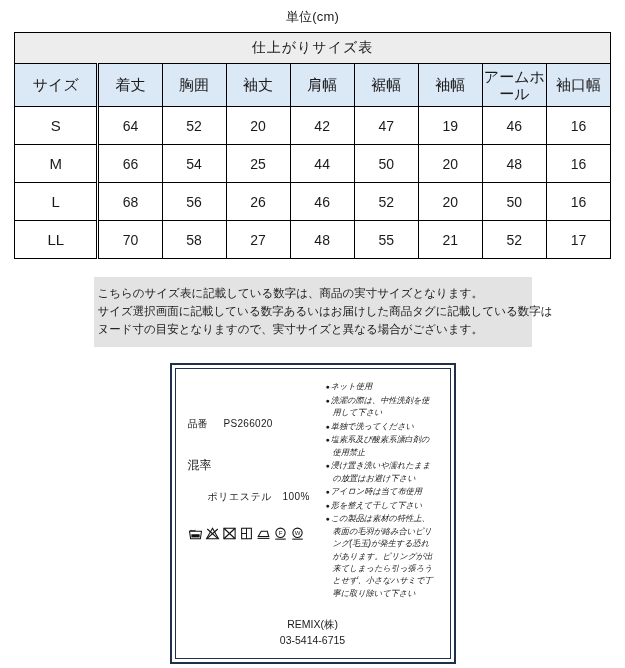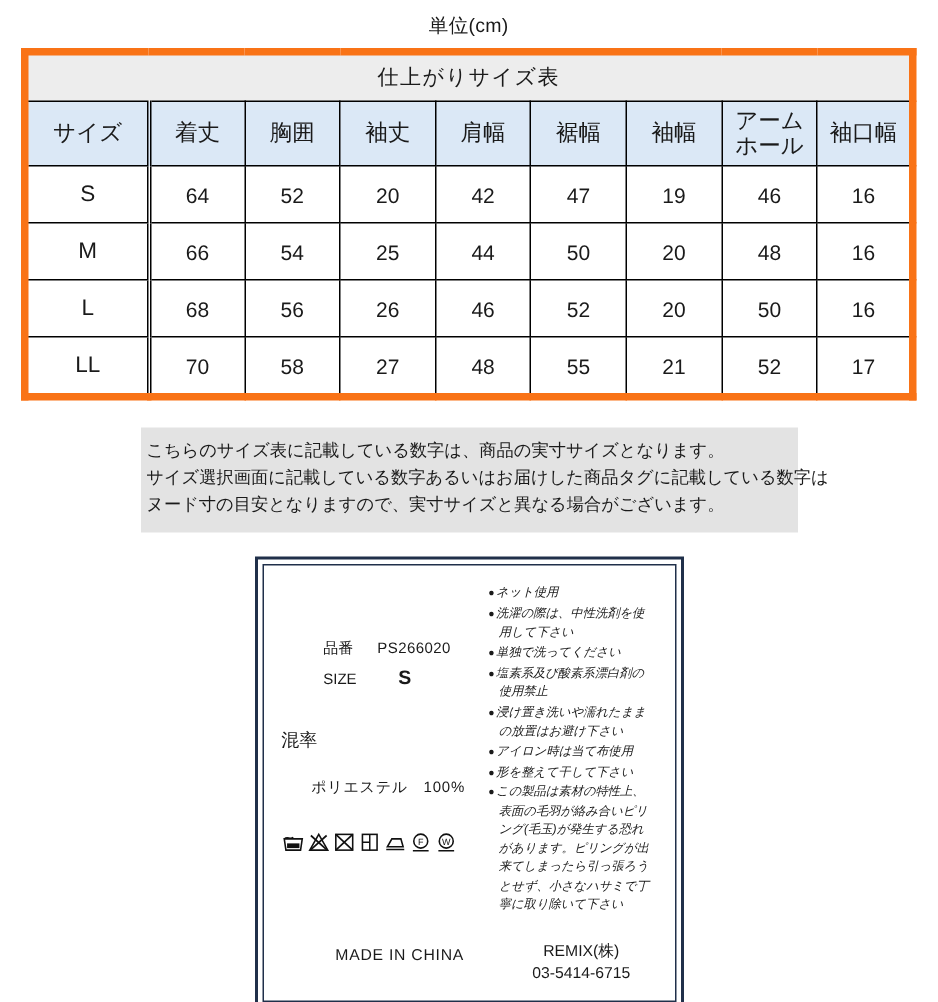--- a/index.html
+++ b/index.html
@@ -30,21 +30,21 @@
 
   
   .size-table-wrap {
     width: 597px;
     margin: 6px auto 0 auto;
   }
   table.size-table {
     border-collapse: collapse;
     width: 100%;
     table-layout: fixed;
-    border: 5px solid #f97316;
+    border: 1px solid #f97316;
   }
   table.size-table td,
   table.size-table th {
     border: 1px solid #000;
     text-align: center;
     vertical-align: middle;
     font-weight: normal;
     color: #1a1a1a;
   }
   .tbl-title {
@@ -120,21 +120,20 @@
     flex: 1 1 auto;
     padding-top: 2px;
   }
 
   .kv-row {
     display: flex;
     font-size: 10px;
     color: #1a1a1a;
     margin-bottom: 5px;
     align-items: baseline;
-    margin-left: 28px;
   }
   .kv-key {
     width: 36px;
     flex: 0 0 36px;
   }
   .kv-val { letter-spacing: .3px; }
   .kv-val.size-val {
     font-size: 13px;
     font-weight: bold;
     padding-left: 14px;
@@ -288,24 +287,20 @@
 
 <div class="care-label">
   <div class="care-inner">
 
     <div class="care-cols">
 
       <div class="care-left">
         <div class="kv-row">
           <span class="kv-key">品番</span>
           <span class="kv-val">PS266020</span>
-        </div>
-        <div class="kv-row">
-          <span class="kv-key">SIZE</span>
-          <span class="kv-val size-val">S</span>
         </div>
 
         <div class="compo-title">混率</div>
         <div class="compo-val">ポリエステル　100%</div>
 
         <div class="care-symbols">
 
           <span>
             <svg width="15" height="15" viewBox="0 0 20 20">
               <path d="M2 7 H18 L16.5 17 H3.5 Z" fill="none" stroke="#111" stroke-width="1.4"></path>
@@ -371,21 +366,20 @@
           <li>塩素系及び酸素系漂白剤の使用禁止</li>
           <li>浸け置き洗いや濡れたままの放置はお避け下さい</li>
           <li>アイロン時は当て布使用</li>
           <li>形を整えて干して下さい</li>
           <li>この製品は素材の特性上、表面の毛羽が絡み合いピリング(毛玉)が発生する恐れがあります。ピリングが出来てしまったら引っ張ろうとせず、小さなハサミで丁寧に取り除いて下さい</li>
         </ul>
       </div>
     </div>
 
     <div class="care-footer">
-      <div class="made-in">MADE IN CHINA</div>
       <div class="company">
         <div>REMIX(株)</div>
         <div>03-5414-6715</div>
       </div>
     </div>
 
   </div>
 </div>
 
 </body></html>

